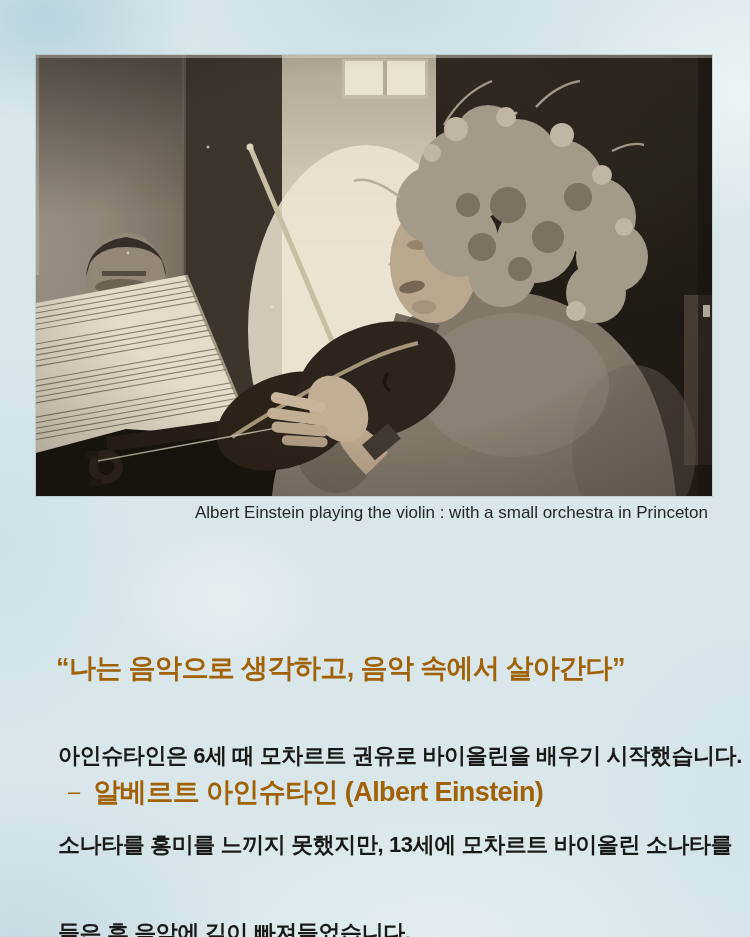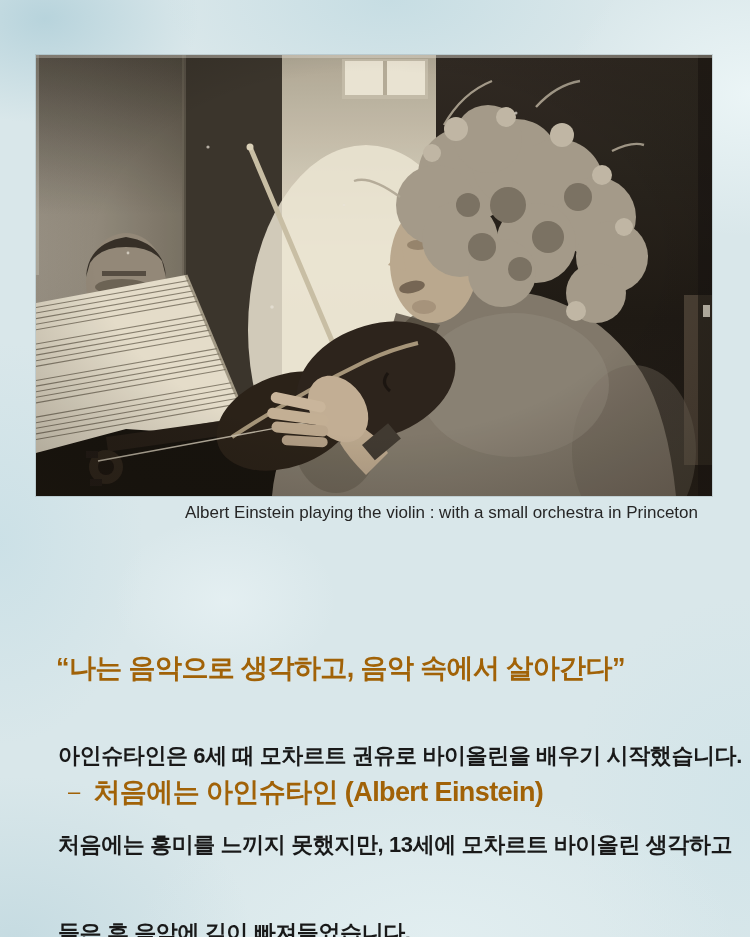--- a/index.html
+++ b/index.html
@@ -20,21 +20,21 @@
       radial-gradient(420px 210px at 58% 100%, rgba(228,240,242,.75), transparent 72%),
       radial-gradient(260px 300px at 100% 86%, rgba(204,226,232,.55), transparent 70%),
       radial-gradient(160px 120px at 30% 64%, rgba(235,244,246,.6), transparent 70%);
   }
   .photo{
     position:absolute;left:36px;top:55px;width:676px;height:441px;
     background:#2a2620;box-shadow:0 0 0 1px rgba(120,130,135,.25);
   }
   .photo svg{display:block;width:100%;height:100%;}
   .caption{
-    position:absolute;left:23px;top:503px;width:675px;
+    position:absolute;left:33px;top:503px;width:675px;
     text-align:right;font-size:17px;font-weight:500;color:#262626;
     letter-spacing:0;white-space:pre;
   }
   .quote{
     position:absolute;left:56px;top:566px;width:660px;
     color:#a16207;font-weight:700;font-size:27px;line-height:41px;
     letter-spacing:-0.6px;white-space:pre;
   }
   .quote .attr{padding-left:12px;}
   .quote .dash{font-weight:500;font-size:22px;vertical-align:2px;}
@@ -233,24 +233,24 @@
     <rect x="0" y="0" width="3" height="220" fill="#efeae0" opacity=".35"></rect>
     <rect x="0" y="0" width="676" height="441" fill="url(#vigG)"></rect>
     <rect x="0" y="0" width="676" height="441" fill="#6b5a3e" opacity=".06"></rect>
   </svg>
 </div>
 
 <div class="caption">Albert Einstein playing the violin : with a small orchestra in Princeton</div>
 
 <div class="quote">
   <div>“나는 음악으로 생각하고, 음악 속에서 살아간다”</div>
-  <div class="attr"><span class="dash">–</span><span>&nbsp;&nbsp;</span><span>처음에는 아인슈타인 (Albert Einstein)</span></div>
+  <div class="attr"><span class="dash">–</span><span>&nbsp;&nbsp;</span><span>알베르트 아인슈타인 (Albert Einstein)</span></div>
 </div>
 
 <div class="bodytext">
   <div>아인슈타인은 6세 때 모차르트 권유로 바이올린을 배우기 시작했습니다.</div>
-  <div>처음에는 흥미를 느끼지 못했지만, 13세에 모차르트 바이올린 생각하고</div>
+  <div>소나타를 흥미를 느끼지 못했지만, 13세에 모차르트 바이올린 소나타를</div>
   <div>들은 후 음악에 깊이 빠져들었습니다.</div>
   
   
   
   
 </div>
 
 </body></html>

